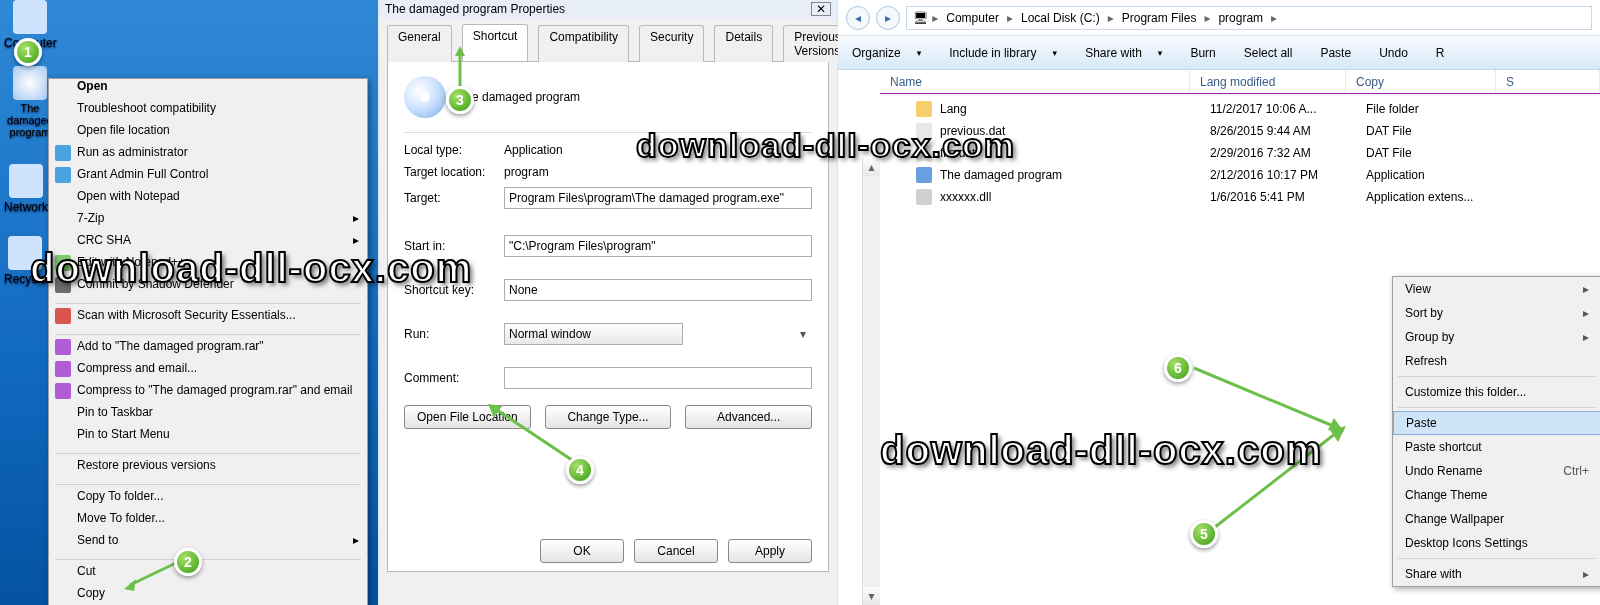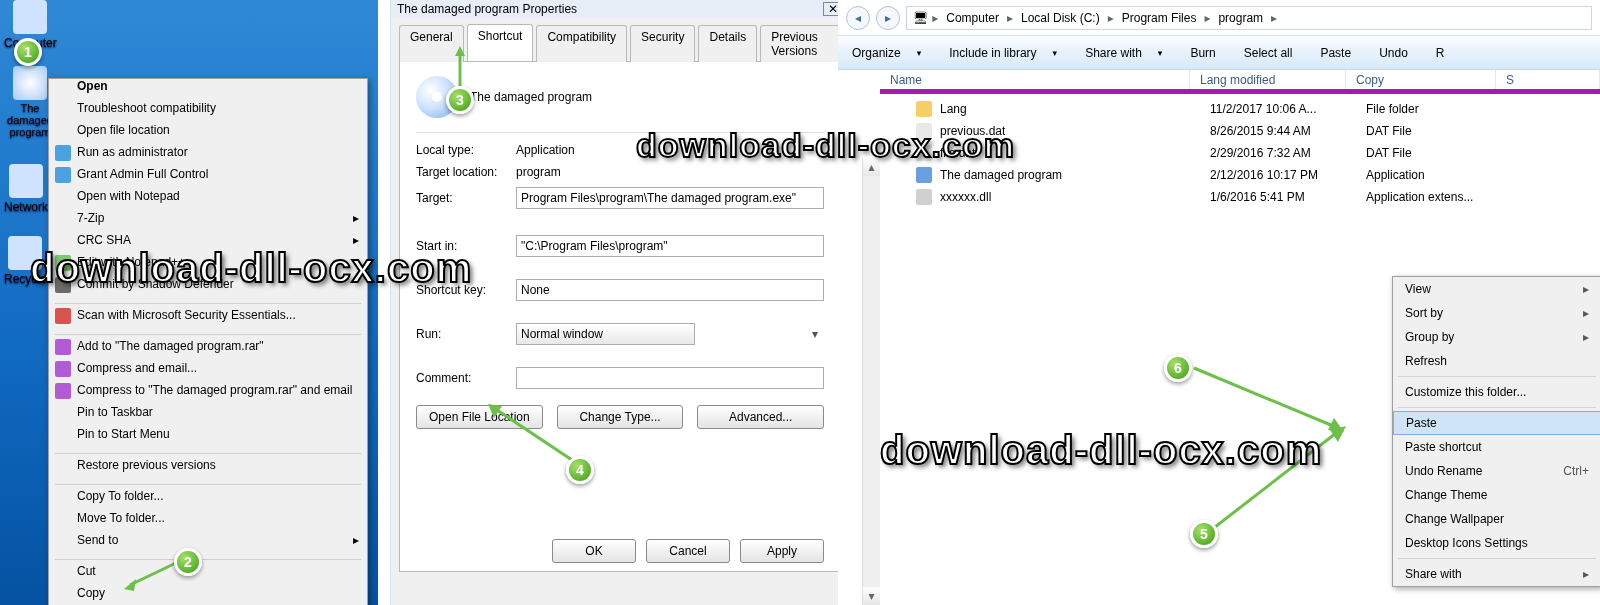--- a/index.html
+++ b/index.html
@@ -9,24 +9,24 @@
 .desktop{left:0;width:378px;background:linear-gradient(180deg,#2f89d6 0%,#1069c0 60%,#0552a1 100%)}
 .ico{position:absolute;text-align:center;color:#fff;text-shadow:0 1px 2px #003}
 .ico .box{width:34px;height:34px;margin:0 auto 2px;border-radius:4px}
 .ctxmenu{position:absolute;left:48px;top:78px;width:320px;background:#f0f0f0;border:1px solid #a0a0a0;box-shadow:2px 2px 6px rgba(0,0,0,.4)}
 .ctxmenu .row{display:flex;height:22px;padding:0 10px 0 28px;position:relative}
 .ctxmenu .row.bold{font-weight:700}
 .ctxmenu .sep{height:1px;background:#d0d0d0;margin:4px 6px}
 .ctxmenu .ic{position:absolute;left:6px;width:16px;height:16px;border-radius:2px}
 .ctxmenu .chev{position:absolute;right:8px}
 
-.dialog{left:390px;width:460px;background:#f0f0f0;border-left:1px solid #d9e3ef;border-right:1px solid #d9e3ef}
+.dialog{left:378px;width:460px;background:#f0f0f0;border-left:1px solid #d9e3ef;border-right:1px solid #d9e3ef}
 .dlgtitle{height:18px;background:#e8eef7;display:flex;align-items:center;padding:0 6px;color:#444}
 .closebtn{margin-left:auto;width:20px;height:14px;border:1px solid #888;text-align:center;line-height:12px}
-.tabs{display:flex;gap:3px;margin:6px 8px 0;border-bottom:1px solid #b9b9b9}
+.tabs{display:flex;gap:10px;margin:6px 8px 0;border-bottom:1px solid #b9b9b9}
 .tab{background:#f0f0f0;border:1px solid #b9b9b9;border-bottom:none;border-radius:3px 3px 0 0;padding:4px 10px;position:relative;top:1px}
 .tab.active{background:#fff;font-weight:400;top:0;padding-bottom:6px}
 .dlgbody{background:#fff;margin:0 8px;border:1px solid #b9b9b9;border-top:none;padding:14px 16px;height:510px;position:relative}
 .proghdr{display:flex;align-items:center;gap:12px;margin-bottom:14px}
 .dvd{width:42px;height:42px;background:radial-gradient(circle at 35% 35%,#fff,#cfe3ff 45%,#a6c9f2 70%,#6aa0e0 100%);border-radius:50%;position:relative}
 .dvd:after{content:"";position:absolute;inset:16px;background:#fff;border-radius:50%}
 .fld{display:flex;align-items:center;margin:8px 0}
 .fld label{width:100px}
 .txt,.sel{flex:1;height:22px;border:1px solid #abadb3;padding:2px 4px;background:#fff}
 .sel{appearance:none;background:linear-gradient(#fff,#e8e8e8);padding-right:18px}
@@ -36,21 +36,21 @@
 .dlgfoot .winbtn{flex:0 0 84px}
 
 .explorer{left:838px;right:0;background:#fff}
 .navrow{height:36px;border-bottom:1px solid #d9e3ef;display:flex;align-items:center;padding:0 8px;gap:6px}
 .circ{width:24px;height:24px;border:1px solid #aac4e2;border-radius:50%;display:flex;align-items:center;justify-content:center;background:#f5f9fe;color:#3a6ea5}
 .crumbs{flex:1;height:24px;border:1px solid #c7d8ee;display:flex;align-items:center;padding:0 6px;gap:4px}
 .crumbs .seg{padding:2px 4px}
 .crumbs .ar{color:#666}
 .toolbar{height:34px;background:linear-gradient(#fafdff,#e7f1fb,#d7e9f9);border-bottom:1px solid #c7d8ee;display:flex;align-items:center;padding:0 14px;gap:28px;color:#1a3e74}
 .toolbar .tbitem{display:flex;align-items:center;gap:16px}
-.cols{height:24px;border-bottom:5px solid #a21caf;display:flex;align-items:center}
+.cols{height:24px;border-bottom:1px solid #a21caf;display:flex;align-items:center}
 .cols div{padding:0 10px;border-right:1px solid #e2e9f1;height:100%;display:flex;align-items:center;color:#3b5d8a}
 .files{padding:4px 0}
 .frow{display:flex;align-items:center;height:22px}
 .frow .c1{width:330px;display:flex;align-items:center;gap:8px;padding-left:36px}
 .frow .c2{width:156px}
 .frow .c3{flex:1}
 .fic{width:16px;height:16px;border-radius:2px}
 .ctxmenu2{position:absolute;right:-2px;top:276px;width:210px;background:#f0f0f0;border:1px solid #a0a0a0;box-shadow:2px 2px 6px rgba(0,0,0,.35)}
 .ctxmenu2 .row{height:24px;display:flex;align-items:center;padding:0 12px}
 .ctxmenu2 .row.hi{background:#cfe4f7;border:1px solid #84acdd}

